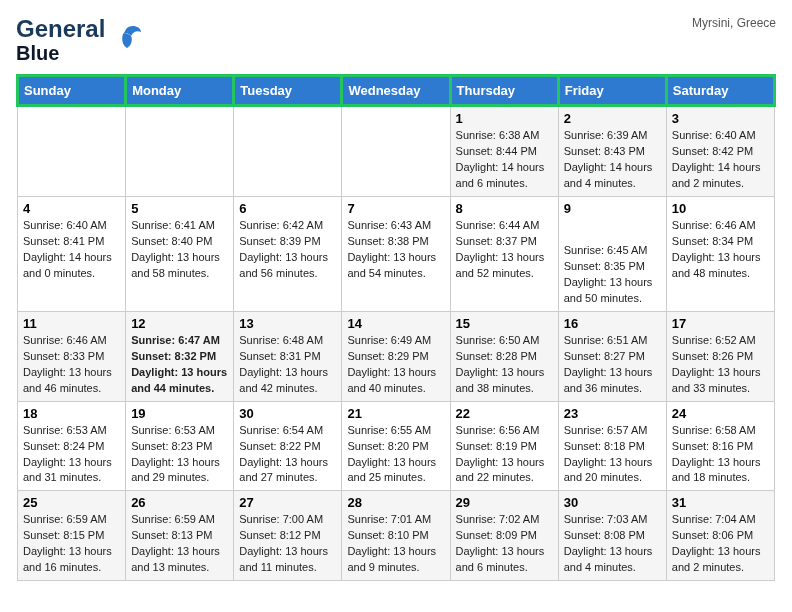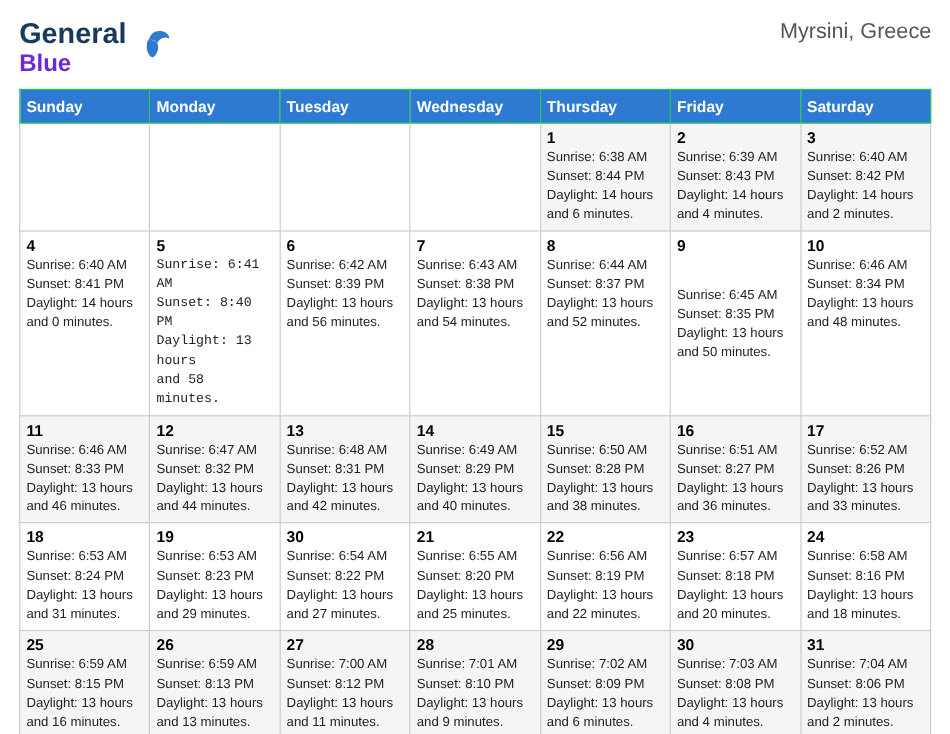--- a/index.html
+++ b/index.html
@@ -22,36 +22,36 @@
     }
     .title-block {
       text-align: right;
     }
     .month-title {
       font-size: 36px;
       font-weight: normal;
       color: #1a3a5c;
     }
     .location {
-      font-size: 18px;
+      font-size: 12px;
       color: #555;
     }
     table {
       width: 100%;
       border-collapse: collapse;
       font-size: 11px;
     }
     thead tr th {
       background-color: #2e7ad1;
       color: #fff;
       text-align: left;
       padding: 6px 5px;
       font-size: 13px;
       font-weight: bold;
-      border: 1px solid #22c55e;
+      border: 3px solid #22c55e;
     }
     tbody tr td {
       border: 1px solid #ccc;
       vertical-align: top;
       padding: 4px 5px;
       width: 108px;
       min-height: 80px;
       height: 85px;
     }
     tbody tr:nth-child(odd) td {
@@ -77,21 +77,21 @@
   </style>
 </head>
 <body>
 
 <div class="header">
   <div class="logo">
     <div>
       <div style="display:flex; align-items:center; gap:4px;">
         <div>
           <div style="font-size:24px;font-weight:bold;color:#1a3a5c;line-height:1.1;">General</div>
-          <div style="font-size:20px;font-weight:bold;color:#6d28d9;line-height:1.1;">Blue</div>
+          <div style="font-size:20px;font-weight:bold;color:#0f172a;line-height:1.1;">Blue</div>
         </div>
         <div style="margin-left:2px;">
           <svg width="32" height="28" viewBox="0 0 32 28">
             <path d="M16 4 C20 0 30 2 30 8 C26 6 22 8 20 12 C18 10 16 8 12 10 C14 8 14 6 16 4Z" fill="#2e7ad1"></path>
             <path d="M20 12 C22 16 20 22 16 24 C12 22 10 16 12 10 C14 8 18 10 20 12Z" fill="#2e7ad1"></path>
           </svg>
         </div>
       </div>
     </div>
   </div>
@@ -143,21 +143,21 @@
       <tr>
         <td>
           <span class="day-number">4</span>
           <div class="day-info" style="white-space: pre-line;">Sunrise: 6:40 AM
 Sunset: 8:41 PM
 Daylight: 14 hours
 and 0 minutes.</div>
         </td>
         <td>
           <span class="day-number">5</span>
-          <div class="day-info" style="white-space: pre-line; font-family: Liberation Mono, monospace;">Sunrise: 6:41 AM
+          <div class="day-info" style="white-space: pre-line;">Sunrise: 6:41 AM
 Sunset: 8:40 PM
 Daylight: 13 hours
 and 58 minutes.</div>
         </td>
         <td>
           <span class="day-number">6</span>
           <div class="day-info" style="white-space: pre-line;">Sunrise: 6:42 AM
 Sunset: 8:39 PM
 Daylight: 13 hours
 and 56 minutes.</div>
@@ -194,21 +194,21 @@
       <tr>
         <td>
           <span class="day-number">11</span>
           <div class="day-info" style="white-space: pre-line;">Sunrise: 6:46 AM
 Sunset: 8:33 PM
 Daylight: 13 hours
 and 46 minutes.</div>
         </td>
         <td>
           <span class="day-number">12</span>
-          <div class="day-info" style="white-space: pre-line;">Sunrise: 6:47 AM
+          <div class="day-info" style="white-space: pre-line; font-weight: bold;">Sunrise: 6:47 AM
 Sunset: 8:32 PM
 Daylight: 13 hours
 and 44 minutes.</div>
         </td>
         <td>
           <span class="day-number">13</span>
           <div class="day-info" style="white-space: pre-line;">Sunrise: 6:48 AM
 Sunset: 8:31 PM
 Daylight: 13 hours
 and 42 minutes.</div>

